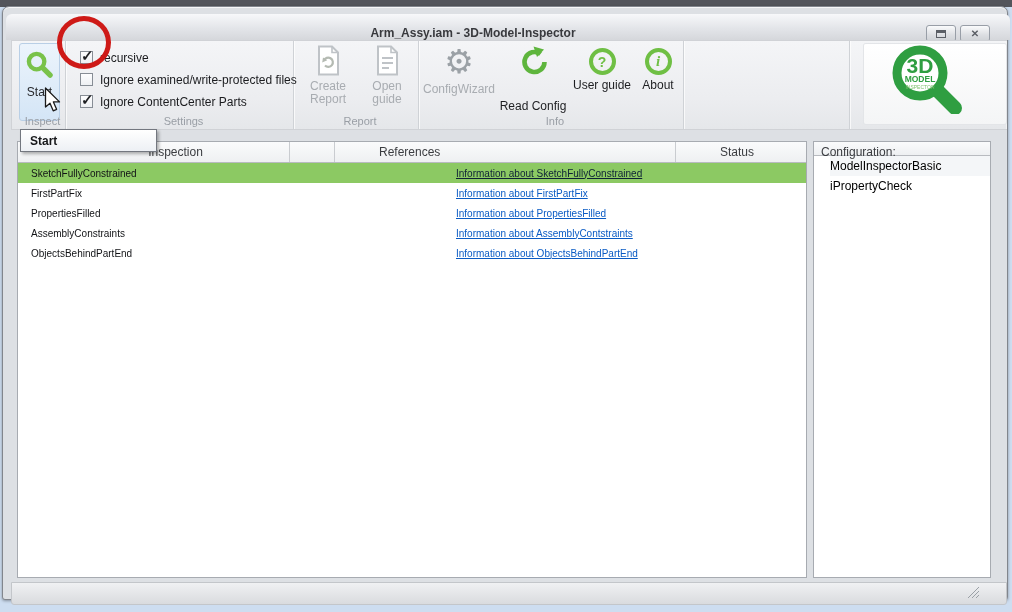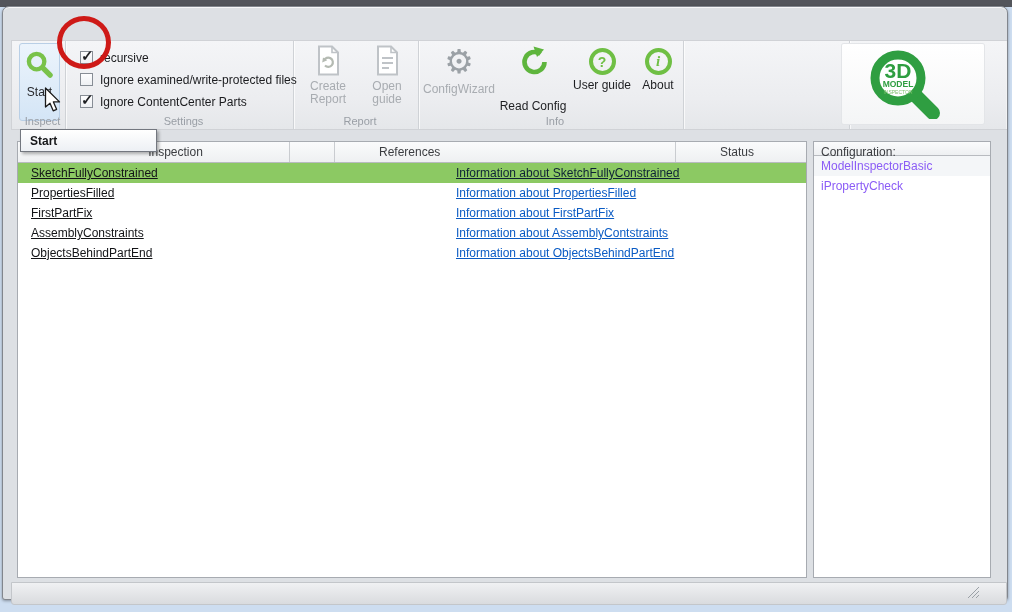--- a/index.html
+++ b/index.html
@@ -60,75 +60,86 @@
   .b-cfgwiz { left:4px; width:72px; }
   .b-readcfg { left:79px; width:70px;gap:17px; }
   .b-guide { left:152px; width:62px; }
   .b-about { left:216px; width:46px; }
   .gear { font-size:33px; line-height:34px; color:#9ba1a6; height:34px; }
   .ring-icon { width:27px; height:27px; border:4px solid #6fbf44; border-radius:50%;
     display:flex; align-items:center; justify-content:center; margin-top:3px;
     color:#6fbf44; font-weight:bold; font-size:14px; }
   .ring-icon.itals { font-family:"Liberation Serif", serif; font-style:italic; font-size:15px; }
 
-  .logo-card { position:absolute; right:22px; top:3px; width:142px; height:80px;
+  .logo-card { position:absolute; right:0; top:3px; width:142px; height:80px;
     background:linear-gradient(#ffffff,#f4f5f6); border-radius:2px; box-shadow:0 0 0 1px #e3e5e8;
-    display:flex; align-items:center; justify-content:center; }
+    display:flex; justify-content:center; }
 
   
   .tooltip { position:absolute; left:20px; top:129px; width:137px; height:23px; z-index:40;
     background:linear-gradient(#ffffff,#edf0f4); border:1px solid #73777f;
     box-shadow:2px 2px 3px rgba(0,0,0,.3); display:flex; align-items:center; }
   .tooltip span { font-size:12px; font-weight:bold; color:#17181a; margin-left:9px; }
 
   
   .grid-panel { position:absolute; left:14px; top:134px; width:790px; height:437px;
     background:#fff; border:1px solid #a7abb1; }
   .ghead { display:flex; height:21px; background:linear-gradient(#fafbfc,#eef0f2);
     border-bottom:1px solid #b8bbc0; }
   .ghead .hc { font-size:12px; color:#3b3d41; line-height:20px; white-space:nowrap; overflow:hidden;padding-left:44px; }
   .hc + .hc { border-left:1px solid #c9ccd0; }
   .c-name { width:271px; text-align:center; }
   .c-spacer { width:30px; }
   .c-status { width:131px; padding-left:7px; }
   .c-ref { flex:1; padding-left:6px; }
   .grow { display:flex; height:20px; align-items:center; }
-  .grow .cell { font-size:12px; color:#121316; white-space:nowrap; overflow:hidden;text-decoration:underline; }
+  .grow .cell { font-size:10px; color:#121316; white-space:nowrap; overflow:hidden; }
   .grow .cell.c-name { text-align:left; padding-left:13px; }
   .grow.selected { background:#8cc963; }
   .ref-link { color:#0a5bc4; text-decoration:underline; }
   .grow.selected .ref-link { color:#0d2236; }
 
   
   .config-panel { position:absolute; left:810px; top:134px; width:178px; height:437px;
     background:#fff; border:1px solid #a7abb1; }
   .cfg-head { height:14px; background:linear-gradient(#fafbfc,#eef0f2);
     border-bottom:1px solid #b8bbc0; font-size:12px; color:#3b3d41;
     line-height:21px; padding-left:7px; }
-  .cfg-item { height:20px; font-size:12px; color:#8b5cf6; line-height:20px; padding-left:7px; }
+  .cfg-item { height:20px; font-size:12px; color:#000000; line-height:20px; padding-left:0;margin-left:16px; }
   .cfg-item.first { background:#f4f6f8; }
 
   
   .statusbar { position:absolute; left:8px; top:575px; width:996px; height:23px;
     background:linear-gradient(#f0f1f3,#d9dbde); border:1px solid #c3c6ca;
     border-radius:0 0 3px 3px; }
   .grip { position:absolute; right:26px; bottom:5px; }
 
   
   .red-circle { position:absolute; left:57px; top:16px; width:54px; height:53px;
     border:5px solid #ce1a17; border-radius:50%; z-index:55; }
   .cursor { position:absolute; left:44px; top:87px; z-index:60; }
 </style>
 </head>
 <body>
 
 <div id="stage">
   <div class="top-strip"></div>
 
   <div class="window">
+    <div class="titlebar">
+      <div class="title">Arm_Assy.iam - 3D-Model-Inspector</div>
+      <div class="win-btns">
+        <div class="win-btn">
+          <span class="restore-glyph"></span>
+        </div>
+        <div class="win-btn">
+          <span>✕</span>
+        </div>
+      </div>
+    </div>
 
     <div class="ribbon">
 
       <div class="rgroup g-inspect">
         <div class="start-btn">
           <svg width="27" height="27" viewBox="0 0 28 28">
             <circle cx="11" cy="11" r="8" fill="none" stroke="#79c24a" stroke-width="4.5"></circle>
             <line x1="17.5" y1="17.5" x2="25" y2="25" stroke="#79c24a" stroke-width="5.5" stroke-linecap="round"></line>
           </svg>
           <span class="start-label">Start</span>
@@ -228,30 +239,30 @@
         <div class="hc c-ref">References</div>
         <div class="hc c-status">Status</div>
       </div>
       <div class="grow selected">
         <span class="cell c-name">SketchFullyConstrained</span>
         <span class="cell c-spacer"></span>
         <span class="cell c-status"></span>
         <span class="cell c-ref"><a class="ref-link" href="#">Information about SketchFullyConstrained</a></span>
       </div>
       <div class="grow">
+        <span class="cell c-name">FirstPartFix</span>
+        <span class="cell c-spacer"></span>
+        <span class="cell c-status"></span>
+        <span class="cell c-ref"><a class="ref-link" href="#">Information about FirstPartFix</a></span>
+      </div>
+      <div class="grow">
         <span class="cell c-name">PropertiesFilled</span>
         <span class="cell c-spacer"></span>
         <span class="cell c-status"></span>
         <span class="cell c-ref"><a class="ref-link" href="#">Information about PropertiesFilled</a></span>
-      </div>
-      <div class="grow">
-        <span class="cell c-name">FirstPartFix</span>
-        <span class="cell c-spacer"></span>
-        <span class="cell c-status"></span>
-        <span class="cell c-ref"><a class="ref-link" href="#">Information about FirstPartFix</a></span>
       </div>
       <div class="grow">
         <span class="cell c-name">AssemblyConstraints</span>
         <span class="cell c-spacer"></span>
         <span class="cell c-status"></span>
         <span class="cell c-ref"><a class="ref-link" href="#">Information about AssemblyContstraints</a></span>
       </div>
       <div class="grow">
         <span class="cell c-name">ObjectsBehindPartEnd</span>
         <span class="cell c-spacer"></span>

